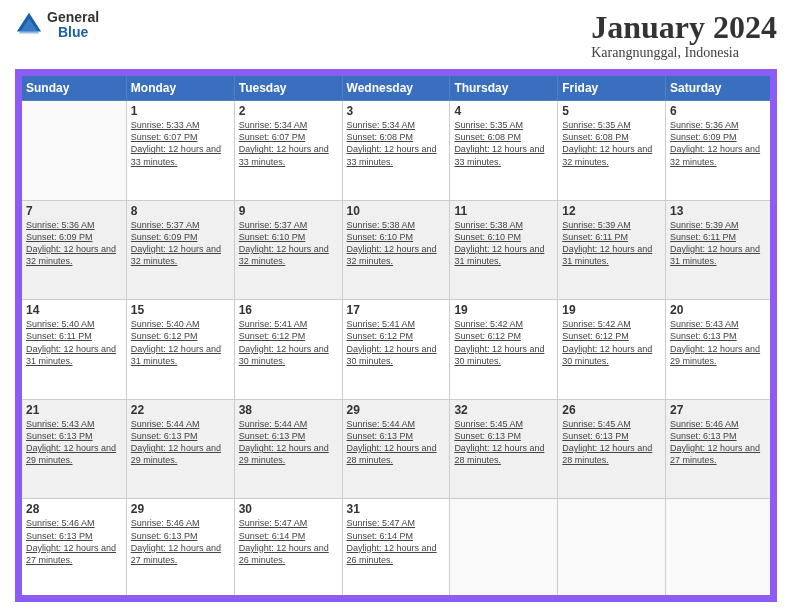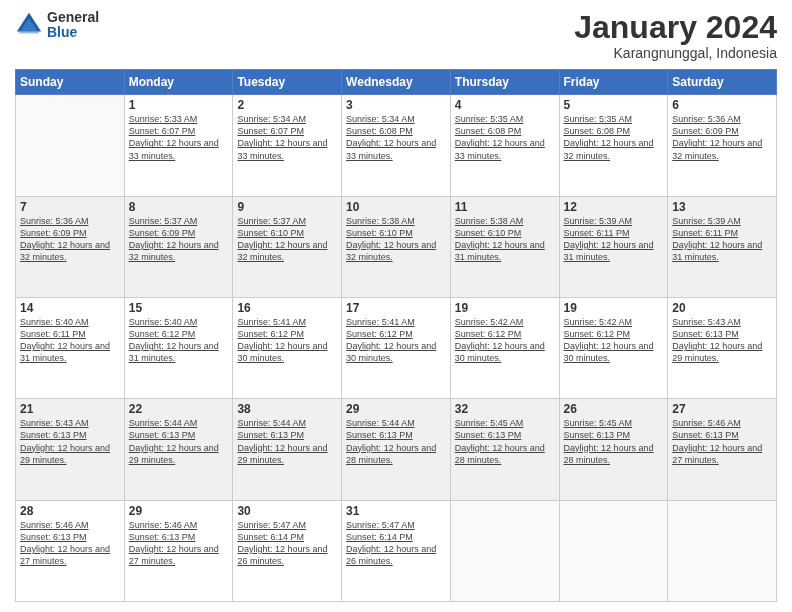--- a/index.html
+++ b/index.html
@@ -35,41 +35,43 @@
     }
     .logo-general {
       font-size: 14px;
       font-weight: bold;
       color: #333;
     }
     .logo-blue {
       font-size: 14px;
       font-weight: bold;
       color: #1a5fa8;
+      text-align: center;
     }
     .logo-icon {
       width: 28px;
       height: 28px;
     }
     .title-block {
-      text-align: right;
+      text-align: left;
+      font-family: Liberation Serif, serif;
     }
     .month-title {
       font-size: 32px;
       font-weight: bold;
       color: #333;
       line-height: 1.1;
     }
     .subtitle {
       font-size: 14px;
       color: #404040;
     }
     .calendar {
       flex: 1;
-      border: 1px solid #8b5cf6;
+      border: 7px solid #8b5cf6;
       border-collapse: collapse;
       width: 100%;
       table-layout: fixed;
     }
     .calendar th {
       background-color: #3a6ebf;
       color: #fff;
       font-size: 12px;
       font-weight: bold;
       padding: 5px 4px;

